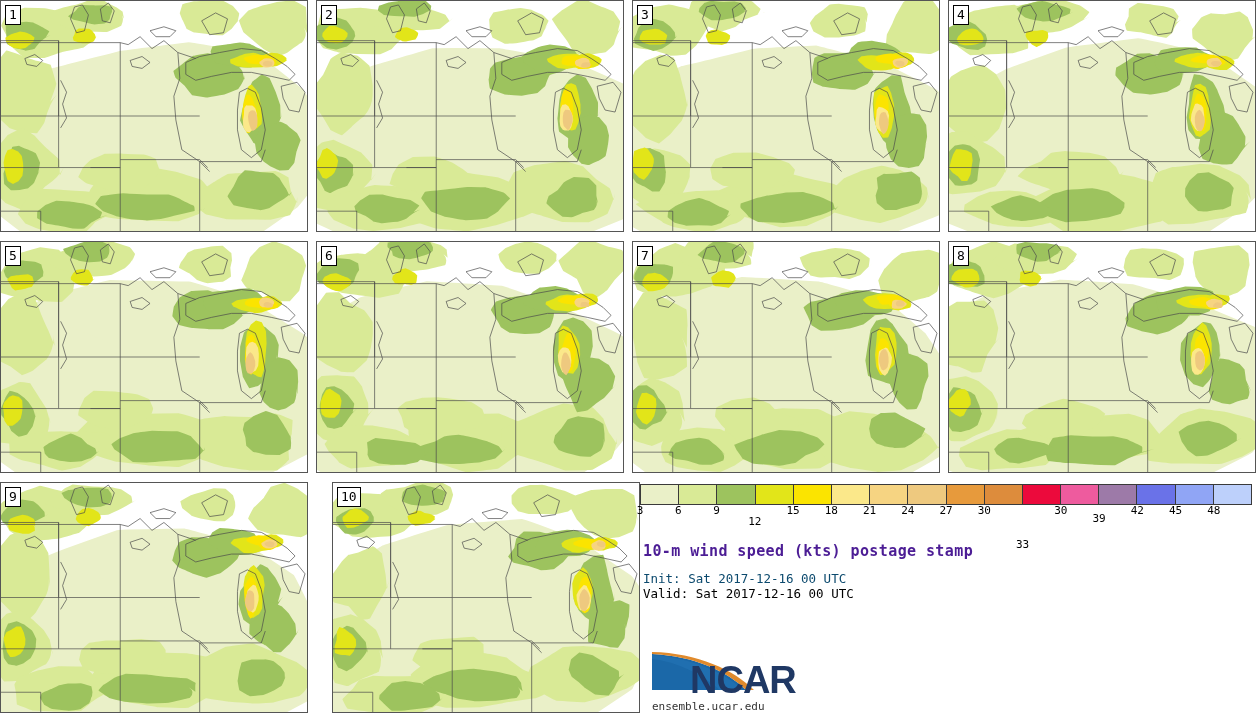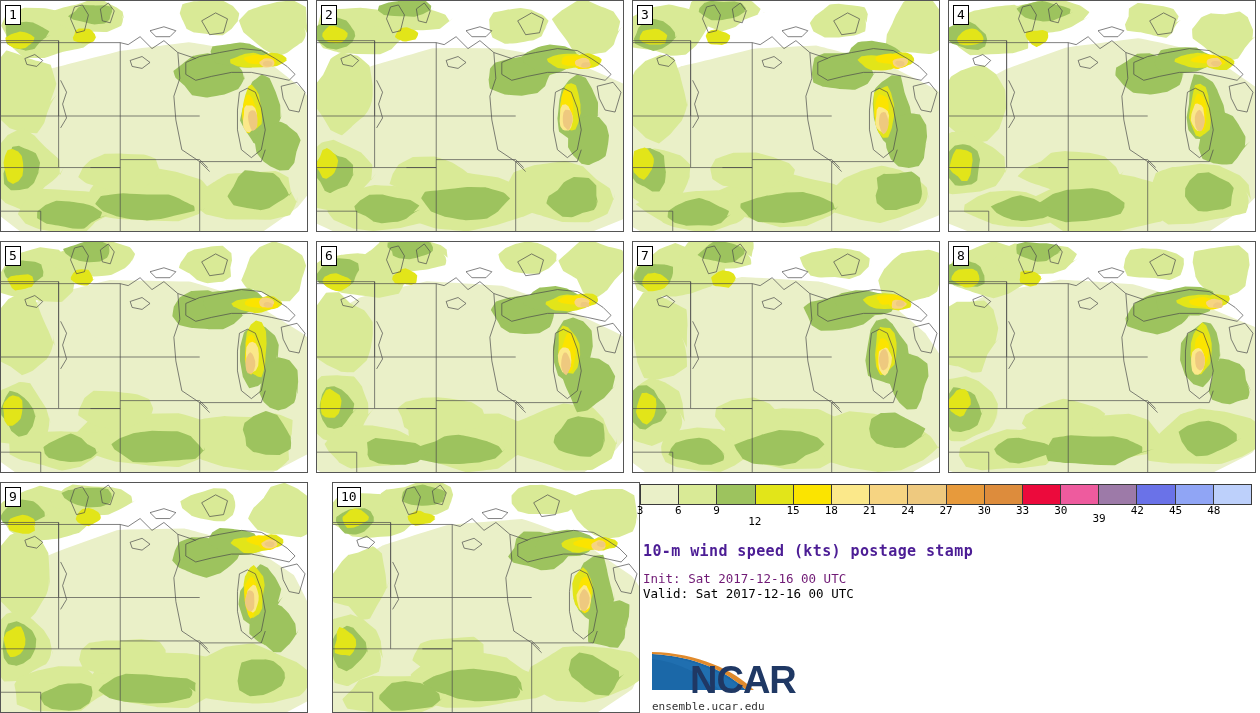--- a/index.html
+++ b/index.html
@@ -21,21 +21,21 @@
   .cb-seg:last-child{border-right:none;}
 
   #colorbar-ticks{position:absolute;left:640px;top:505px;width:612px;height:14px;}
   .cb-tick{position:absolute;font-size:11px;line-height:12px;color:#000000;
            font-family:"DejaVu Sans Mono","Liberation Mono",monospace;
            transform:translateX(-50%);white-space:nowrap;}
 
   #title{position:absolute;left:643px;top:542px;font-size:15px;font-weight:bold;
          color:#4c1d95;letter-spacing:0.4px;
          font-family:"DejaVu Sans Mono","Liberation Mono",monospace;white-space:nowrap;}
-  #init-line{position:absolute;left:643px;top:571px;font-size:12.5px;color:#701a75;
+  #init-line{position:absolute;left:643px;top:571px;font-size:12.5px;color:#0c4a6e;
          font-family:"DejaVu Sans Mono","Liberation Mono",monospace;white-space:nowrap;}
   #valid-line{position:absolute;left:643px;top:586px;font-size:12.5px;color:#000000;
          font-family:"DejaVu Sans Mono","Liberation Mono",monospace;white-space:nowrap;}
 
   #logo{position:absolute;left:650px;top:650px;width:145px;height:42px;}
   #logo-text{position:absolute;left:690px;top:661px;font-size:38px;line-height:38px;
              color:#1f3864;font-family:"Liberation Sans",sans-serif;font-weight:700;
              letter-spacing:-1px;}
   #logo-url{position:absolute;left:652px;top:700px;font-size:11px;color:#333333;
             font-family:"DejaVu Sans Mono","Liberation Mono",monospace;}
@@ -718,21 +718,21 @@
     <div class="cb-tick" style="left: 0%;">3</div>
     <div class="cb-tick" style="left: 6.25%;">6</div>
     <div class="cb-tick" style="left: 12.5%;">9</div>
     <div class="cb-tick" style="left: 18.75%; margin-top: 11px;">12</div>
     <div class="cb-tick" style="left: 25%;">15</div>
     <div class="cb-tick" style="left: 31.25%;">18</div>
     <div class="cb-tick" style="left: 37.5%;">21</div>
     <div class="cb-tick" style="left: 43.75%;">24</div>
     <div class="cb-tick" style="left: 50%;">27</div>
     <div class="cb-tick" style="left: 56.25%;">30</div>
-    <div class="cb-tick" style="left: 62.5%;">33</div>
+    <div class="cb-tick" style="left: 62.5%; margin-top: 34px;">33</div>
     <div class="cb-tick" style="left: 68.75%;">30</div>
     <div class="cb-tick" style="left: 75%; margin-top: 8px;">39</div>
     <div class="cb-tick" style="left: 81.25%;">42</div>
     <div class="cb-tick" style="left: 87.5%;">45</div>
     <div class="cb-tick" style="left: 93.75%;">48</div>
   </div>
 
 <div id="title">10-m wind speed (kts) postage stamp</div>
 <div id="init-line"> Init: Sat 2017-12-16 00 UTC</div>
 <div id="valid-line">Valid: Sat 2017-12-16 00 UTC</div>

